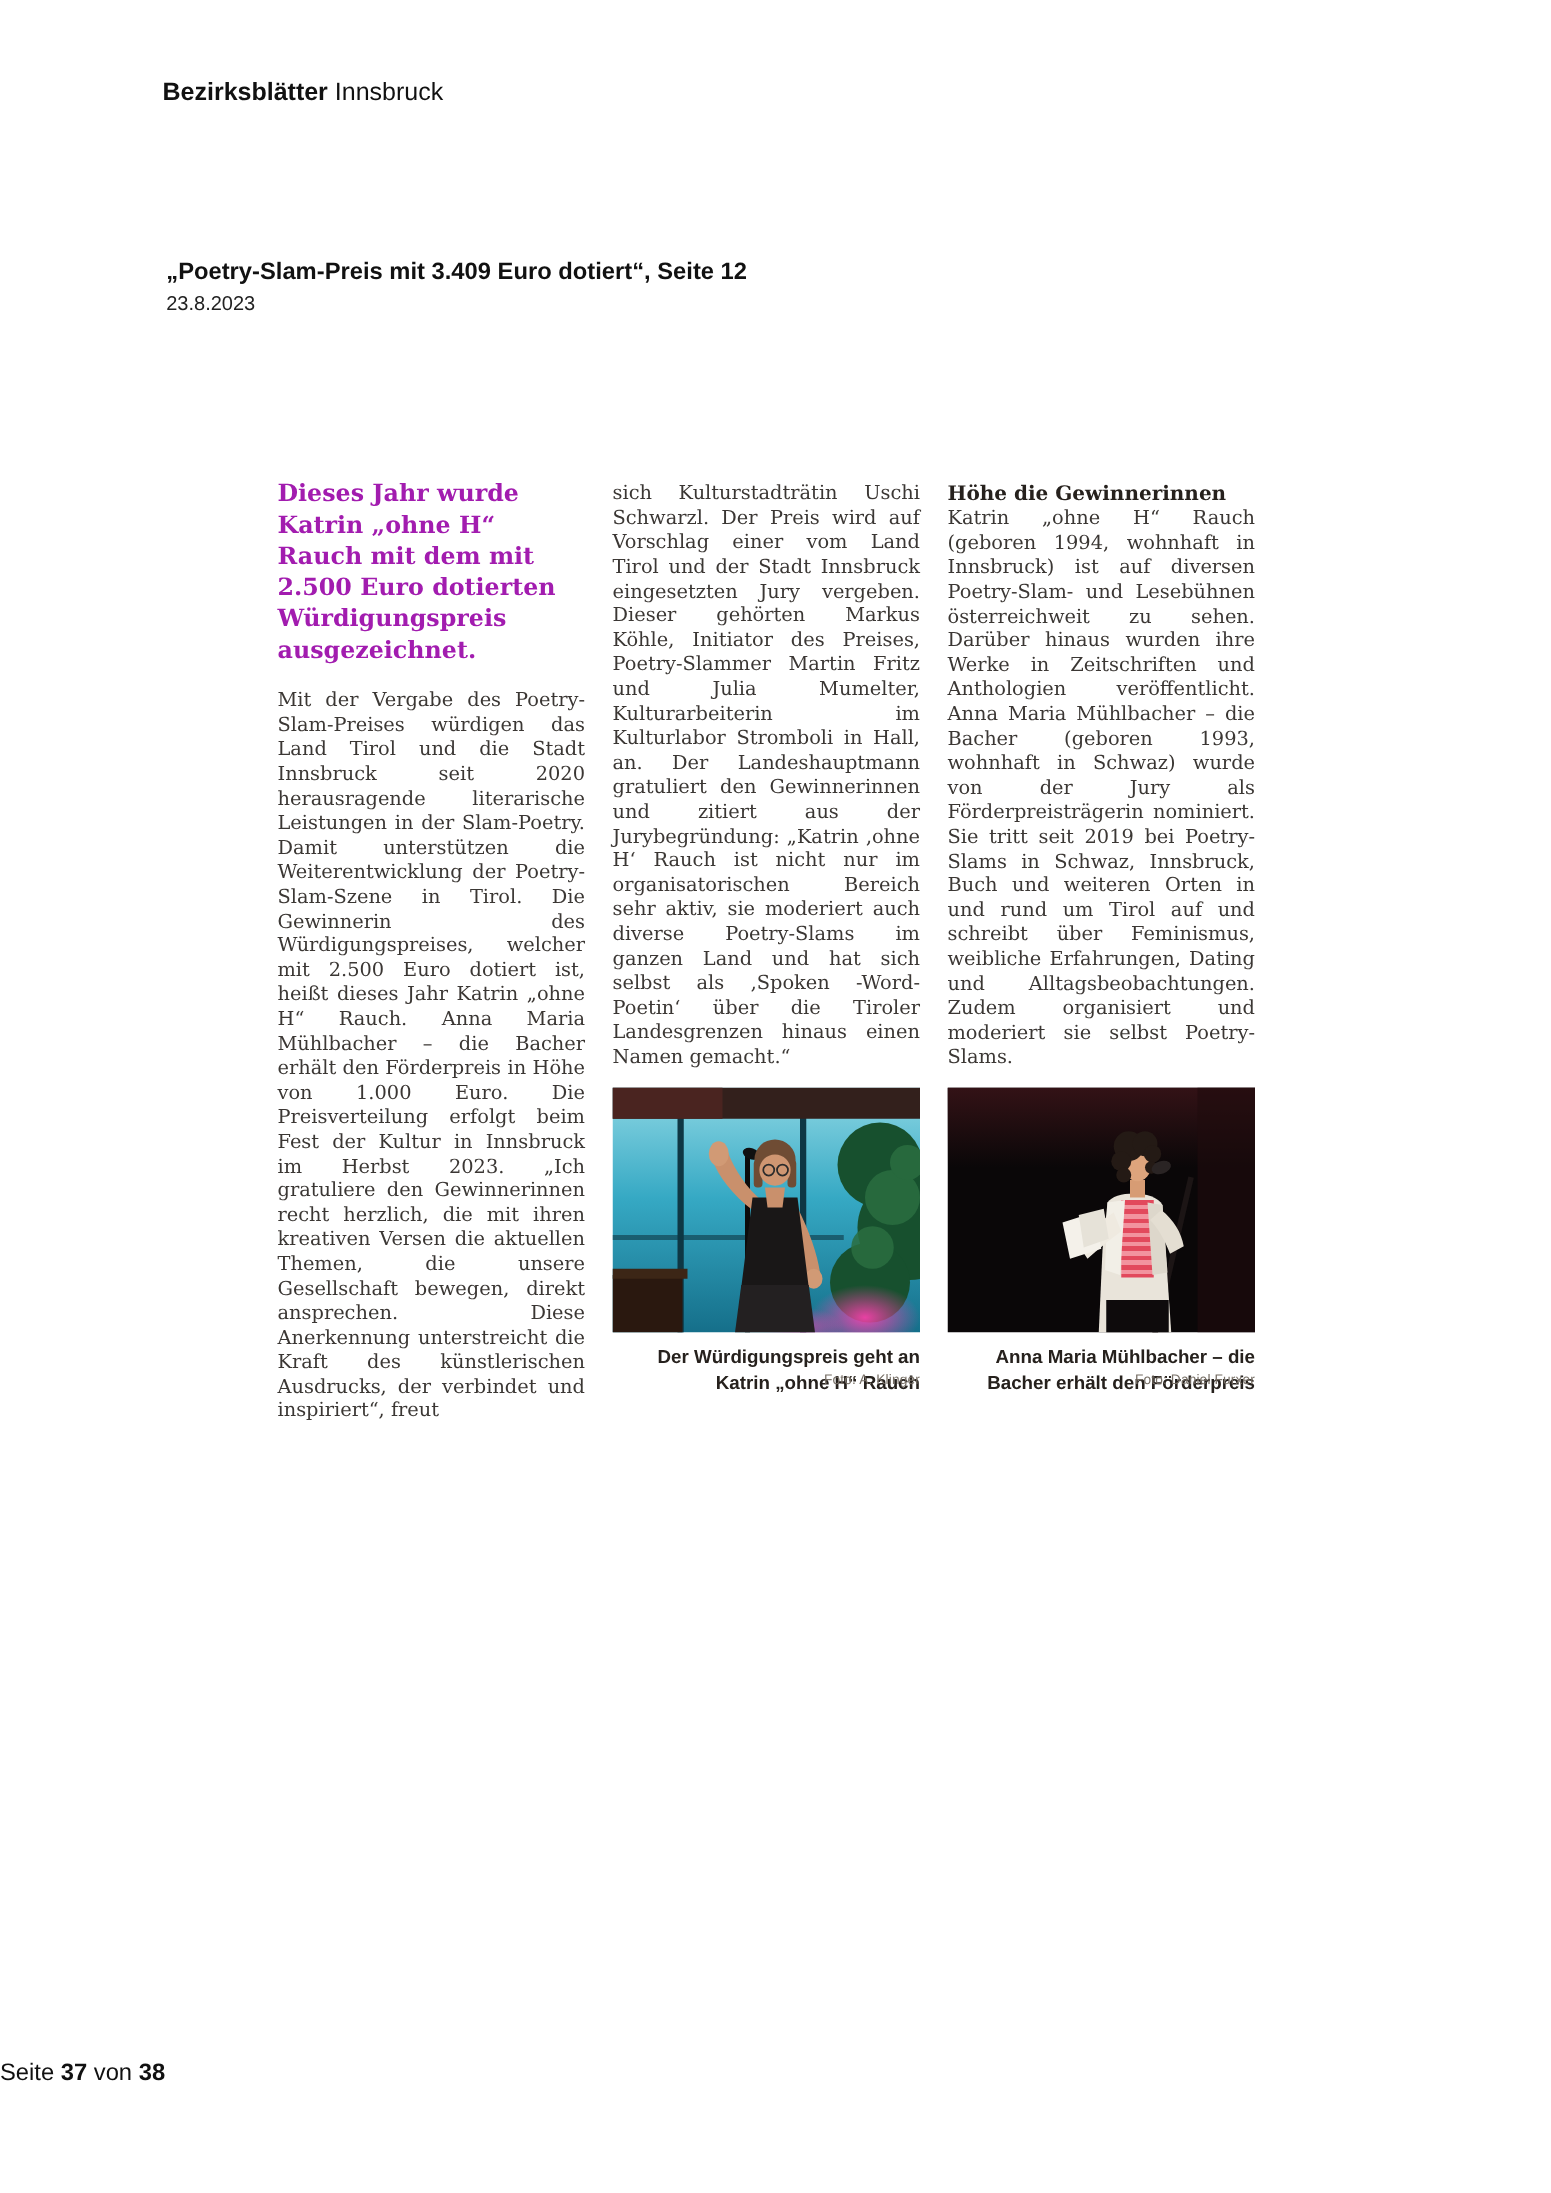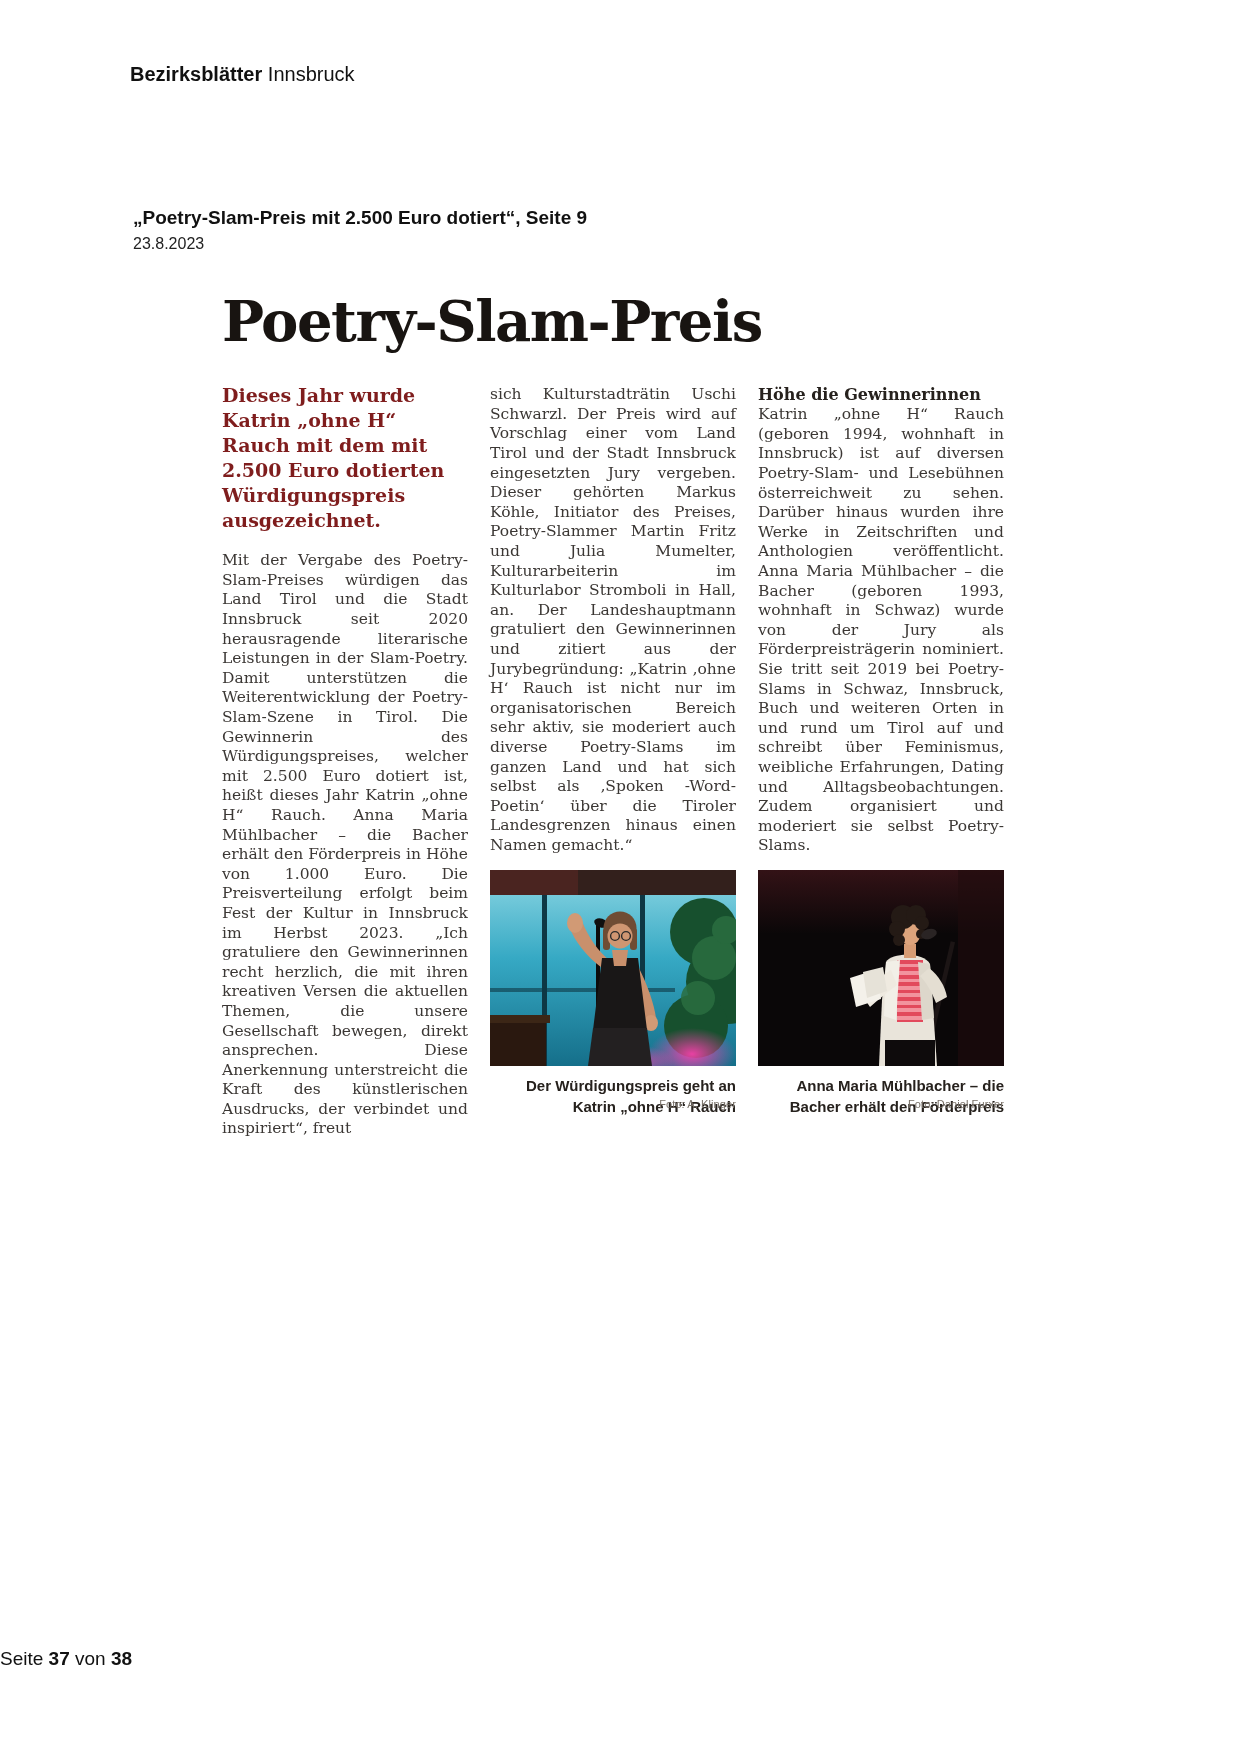--- a/index.html
+++ b/index.html
@@ -37,21 +37,21 @@
     margin:0 0 24px 0;
     font-size:56px;line-height:1.13;
     font-weight:bold;letter-spacing:-1.5px;
     color:#181411;
     font-family:"DejaVu Serif","Liberation Serif",serif;
   }
   .columns{display:flex;gap:22px;}
   .col{width:246px;flex:0 0 246px;}
   .lead{
     margin:6px 0 18px 0;
-    font-size:19px;line-height:25px;font-weight:bold;color:#7f1d1d;
+    font-size:19px;line-height:25px;font-weight:bold;color:#a21caf;
   }
   .body{
     margin:0;
     font-size:15.5px;line-height:19.6px;
     text-align:justify;
     color:#3b3734;
   }
   .col2-top{margin-top:8px;}
   .subhead{
     margin:8px 0 0 0;
@@ -84,26 +84,26 @@
 </head>
 <body>
 
 <div class="page">
 
   <div class="brand">
     <span class="b">Bezirksblätter</span>
     <span>Innsbruck</span>
   </div>
 
-  <div class="doc-title">„Poetry-Slam-Preis mit 2.500 Euro dotiert“, Seite 9</div>
+  <div class="doc-title">„Poetry-Slam-Preis mit 3.409 Euro dotiert“, Seite 12</div>
   <div class="doc-date">23.8.2023</div>
 
   <div class="article">
 
-    <h1 class="headline"><span>Poetry-Slam-Preis</span><br></h1>
+    <h1 class="headline"><br></h1>
 
     <div class="columns">
 
       <div class="col">
         <p class="lead">Dieses Jahr wurde Katrin „ohne H“ Rauch mit dem mit 2.500 Euro dotierten Würdigungspreis ausgezeichnet.</p>
         <p class="body">Mit der Vergabe des Poetry-Slam-Preises würdigen das Land Tirol und die Stadt Innsbruck seit 2020 herausragende literarische Leistungen in der Slam-Poetry. Damit unterstützen die Weiterentwicklung der Poetry-Slam-Szene in Tirol. Die Gewinnerin des Würdigungspreises, welcher mit 2.500 Euro dotiert ist, heißt dieses Jahr Katrin „ohne H“ Rauch. Anna Maria Mühlbacher – die Bacher erhält den Förderpreis in Höhe von 1.000 Euro. Die Preisverteilung erfolgt beim Fest der Kultur in Innsbruck im Herbst 2023. „Ich gratuliere den Gewinnerinnen recht herzlich, die mit ihren kreativen Versen die aktuellen Themen, die unsere Gesellschaft bewegen, direkt ansprechen. Diese Anerkennung unterstreicht die Kraft des künstlerischen Ausdrucks, der verbindet und inspiriert“, freut</p>
       </div>
 
       <div class="col">
         <p class="body col2-top">sich Kulturstadträtin Uschi Schwarzl. Der Preis wird auf Vorschlag einer vom Land Tirol und der Stadt Innsbruck eingesetzten Jury vergeben. Dieser gehörten Markus Köhle, Initiator des Preises, Poetry-Slammer Martin Fritz und Julia Mumelter, Kulturarbeiterin im Kulturlabor Stromboli in Hall, an. Der Landeshauptmann gratuliert den Gewinnerinnen und zitiert aus der Jurybegründung: „Katrin ‚ohne H‘ Rauch ist nicht nur im organisatorischen Bereich sehr aktiv, sie moderiert auch diverse Poetry-Slams im ganzen Land und hat sich selbst als ‚Spoken -Word-Poetin‘ über die Tiroler Landesgrenzen hinaus einen Namen gemacht.“</p>

